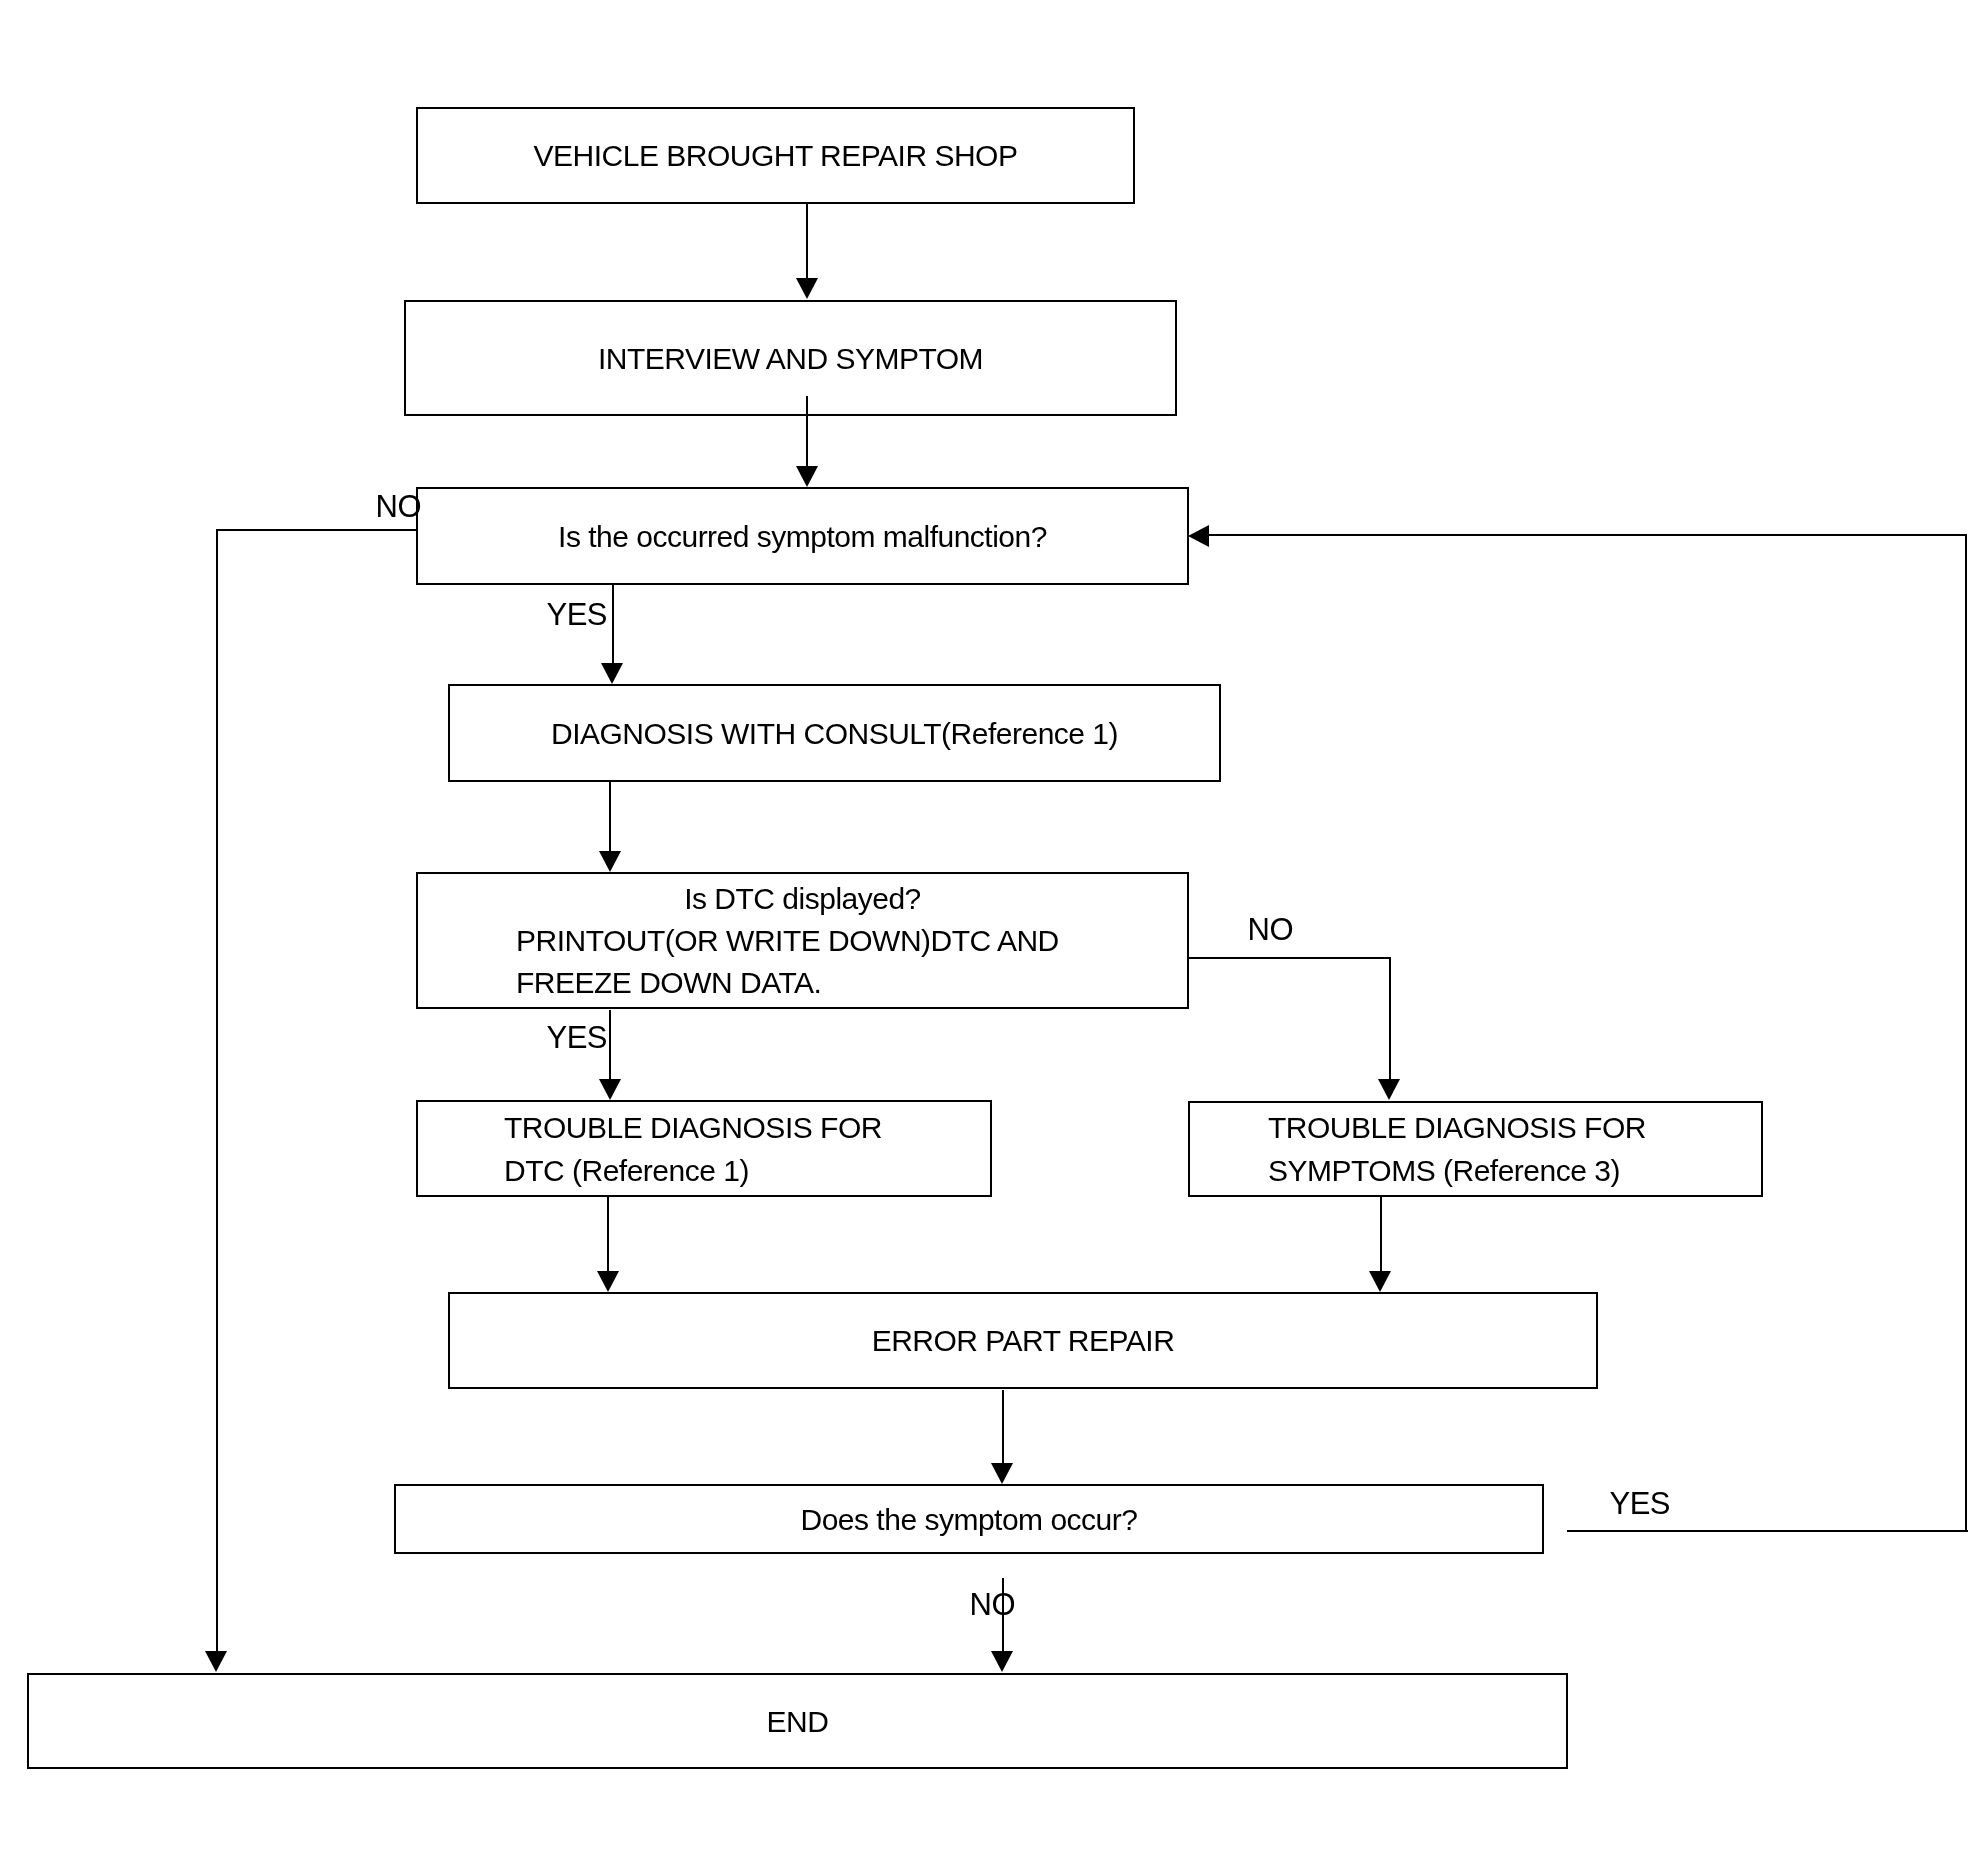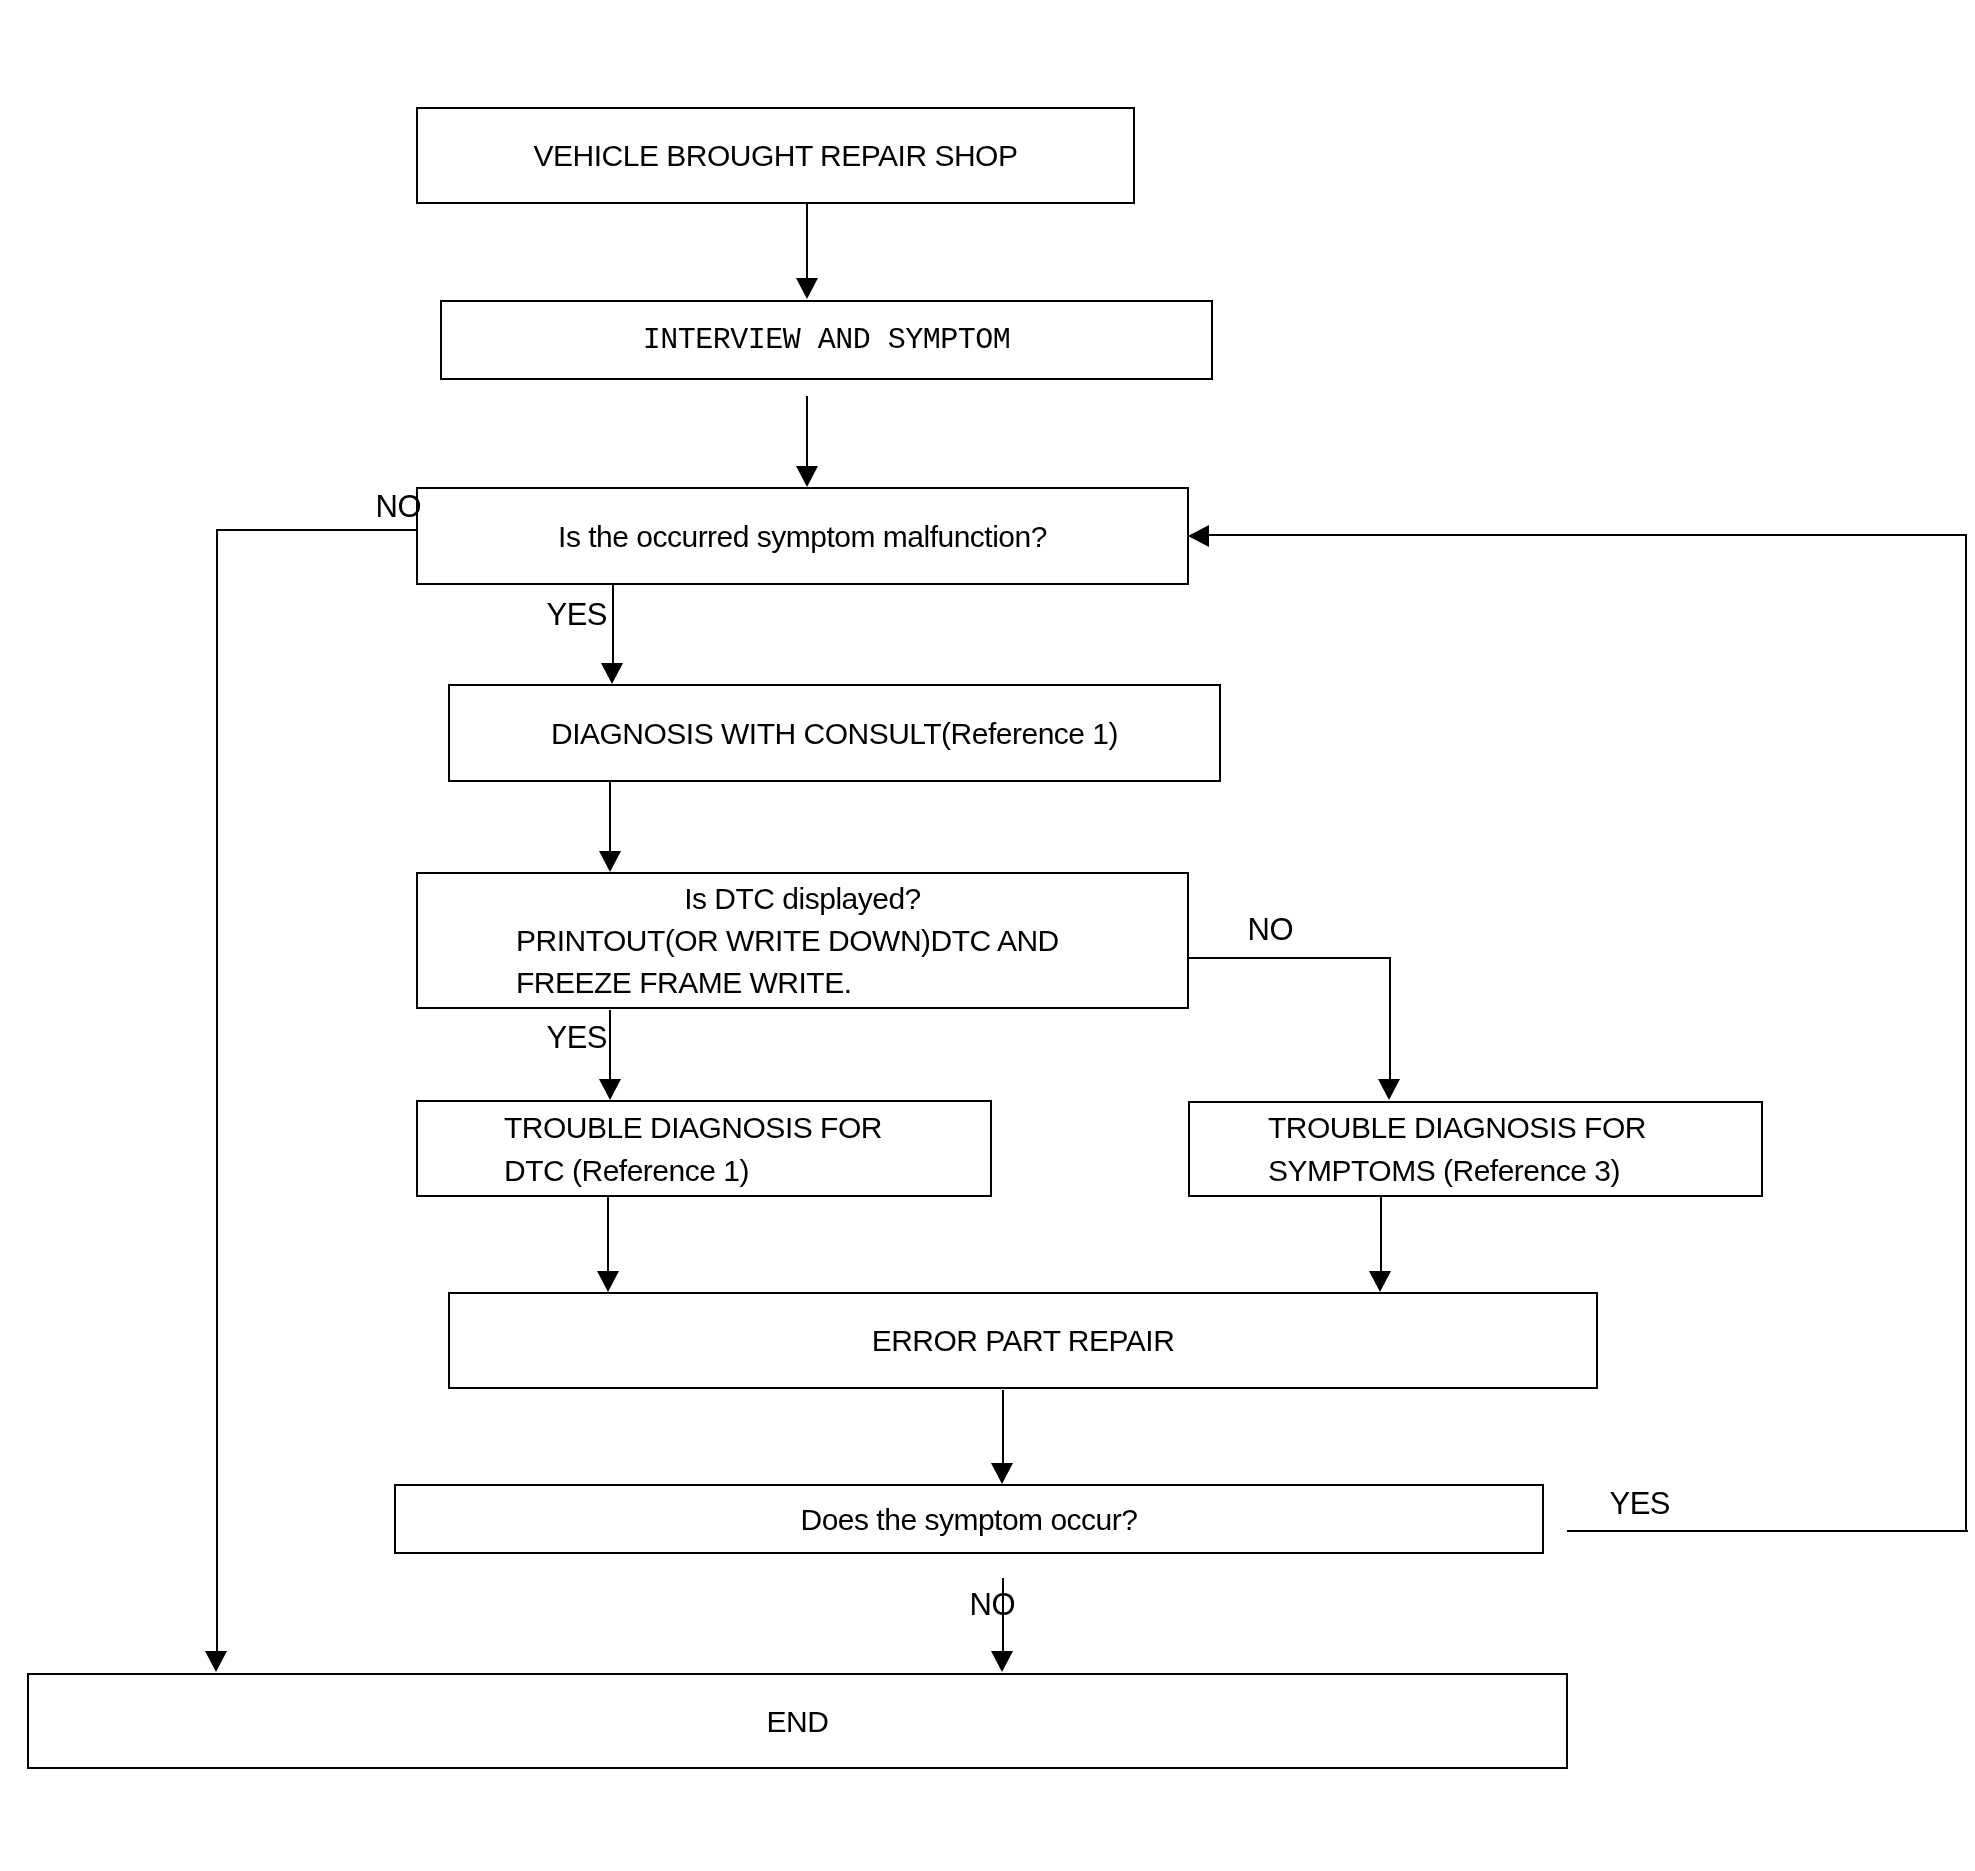--- a/index.html
+++ b/index.html
@@ -61,36 +61,36 @@
 </style>
 </head>
 <body>
 
 <div id="canvas">
 
   <div class="node" style="left:416px; top:107px; width:719px; height:97px;">
     <div class="ln ln-center">VEHICLE BROUGHT REPAIR SHOP</div>
   </div>
 
-  <div class="node" style="left:440px; top:300px; width:773px; height:80px;font-family:Liberation Mono, monospace;">
+  <div class="node" style="left:404px; top:300px; width:773px; height:116px;">
     <div class="ln ln-center">INTERVIEW AND SYMPTOM</div>
   </div>
 
   <div class="node" style="left:416px; top:487px; width:773px; height:98px;">
     <div class="ln ln-center">Is the occurred symptom malfunction?</div>
   </div>
 
   <div class="node" style="left:416px; top:684px; width:773px; height:98px;margin-left:32px;">
     <div class="ln ln-center">DIAGNOSIS WITH CONSULT(Reference 1)</div>
   </div>
 
   <div class="node" style="left:416px; top:872px; width:773px; height:137px; line-height:42px;">
     <div class="ln ln-center">Is DTC displayed?</div>
     <div class="ln ln-left-200">PRINTOUT(OR WRITE DOWN)DTC AND</div>
-    <div class="ln ln-left-200">FREEZE FRAME WRITE.</div>
+    <div class="ln ln-left-200">FREEZE DOWN DATA.</div>
   </div>
 
   <div class="node" style="left:416px; top:1100px; width:576px; height:97px;">
     <div class="ln ln-left-175">TROUBLE DIAGNOSIS FOR</div>
     <div class="ln ln-left-175">DTC (Reference 1)</div>
   </div>
 
   <div class="node" style="left:1188px; top:1101px; width:575px; height:96px;">
     <div class="ln ln-left-160">TROUBLE DIAGNOSIS FOR</div>
     <div class="ln ln-left-160">SYMPTOMS (Reference 3)</div>

